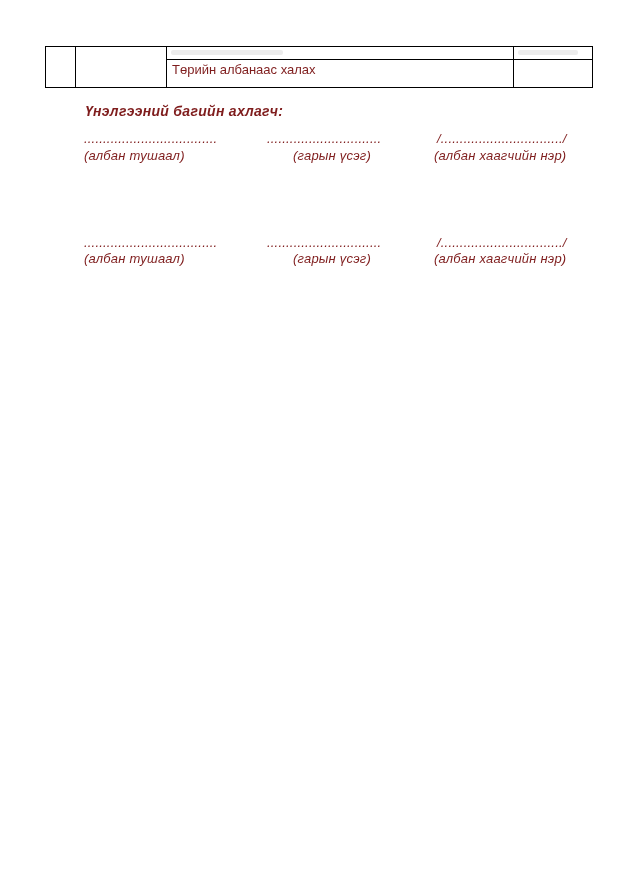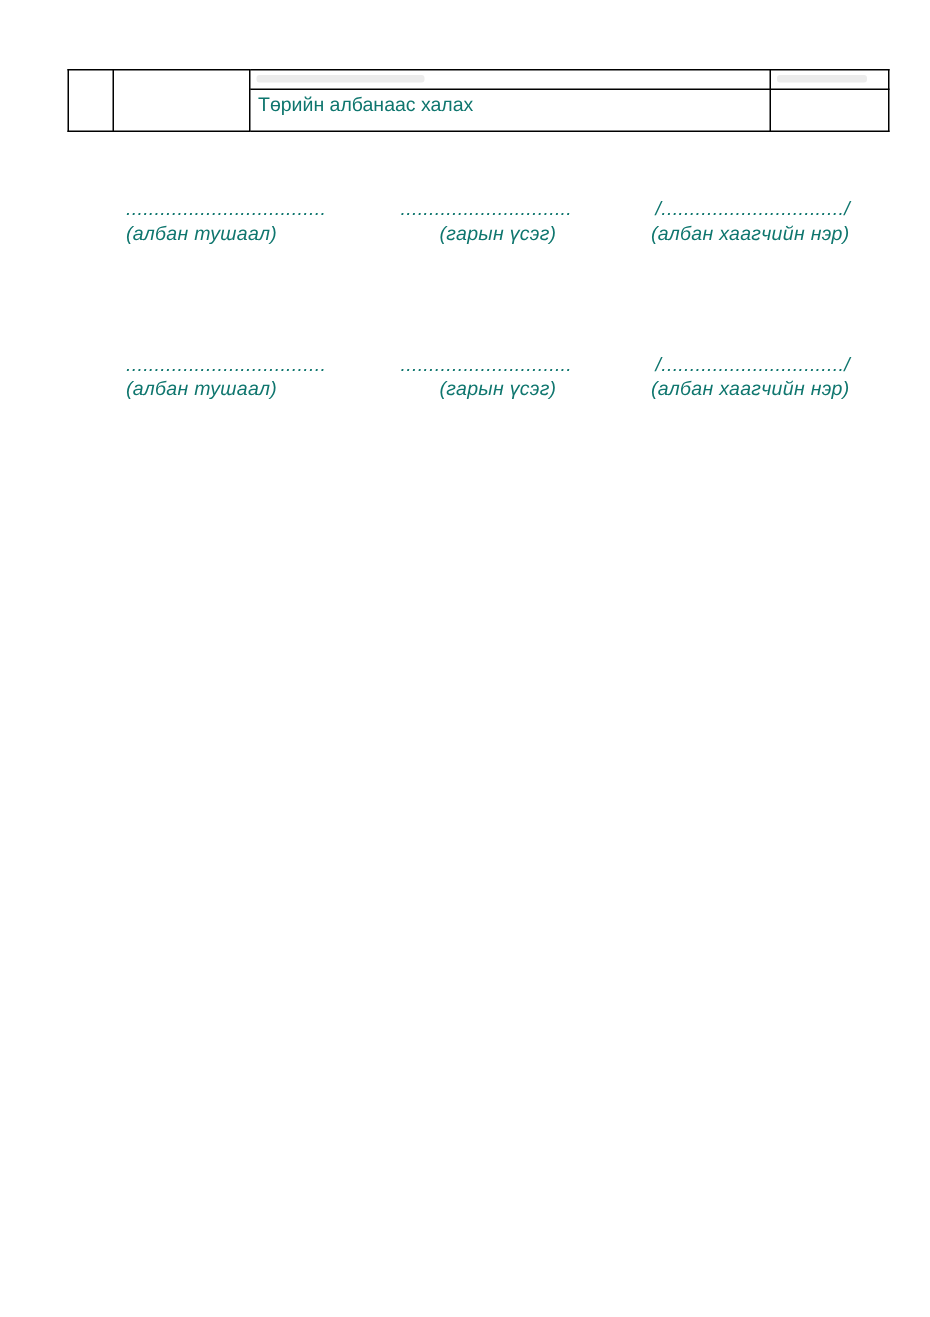--- a/index.html
+++ b/index.html
@@ -5,21 +5,21 @@
   * { margin:0; padding:0; box-sizing:border-box; }
   html, body { background:#ffffff; }
   body {
     width:620px; height:878px;
     font-family:"Liberation Sans","DejaVu Sans",sans-serif;
   }
   .page {
     position:relative;
     width:620px; height:850px;
     background:#ffffff;
-    color:#0f766e;
+    color:#7f1d1d;
     overflow:hidden;
   }
 
   
   .doc-table {
     position:absolute; left:45px; top:46px;
     width:547px;
     border-collapse:collapse;
     table-layout:fixed;
   }
@@ -102,20 +102,21 @@
       </tr>
       <tr class="row-main">
         <td>
           <div class="cell-text">Төрийн албанаас халах</div>
         </td>
         <td></td>
       </tr>
     </tbody>
   </table>
 
+  <div class="sig-heading s1-heading">Үнэлгээний багийн ахлагч:</div>
 
   <span class="sig-line s1-line-1">...................................</span>
   <span class="sig-line s1-line-2">..............................</span>
   <span class="sig-line s1-line-3">/................................/</span>
 
   <span class="sig-label s1-label-1">(албан тушаал)</span>
   <span class="sig-label s1-label-2">(гарын үсэг)</span>
   <span class="sig-label s1-label-3">(албан хаагчийн нэр)</span>
 
 

